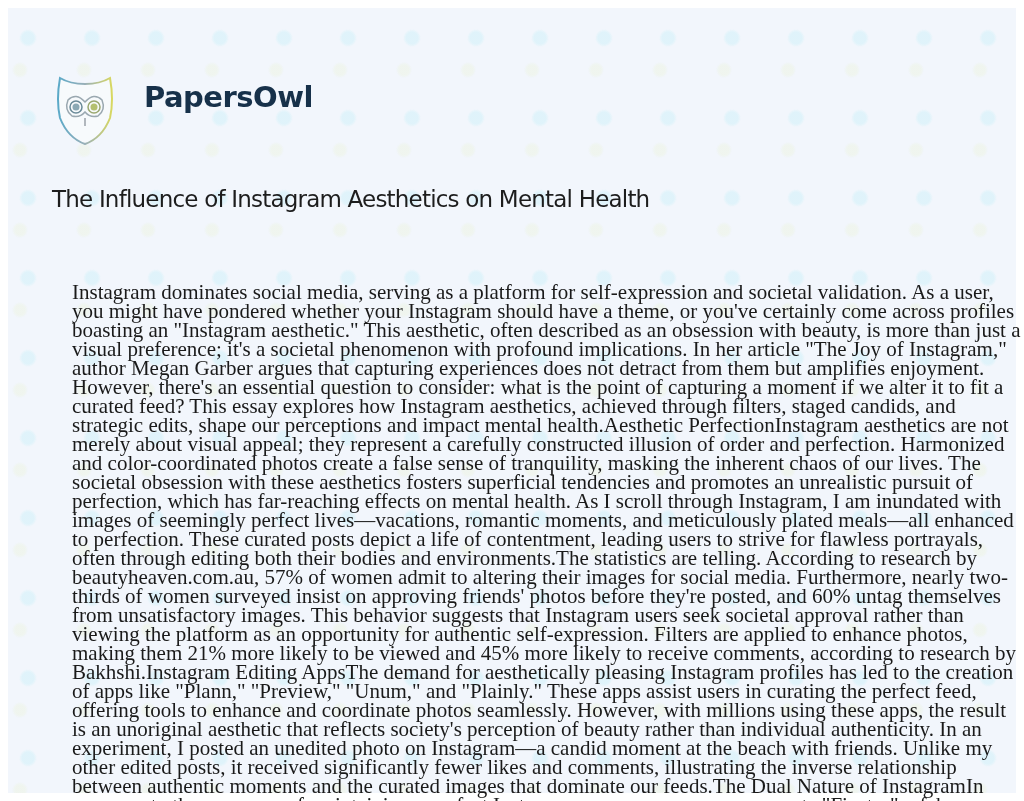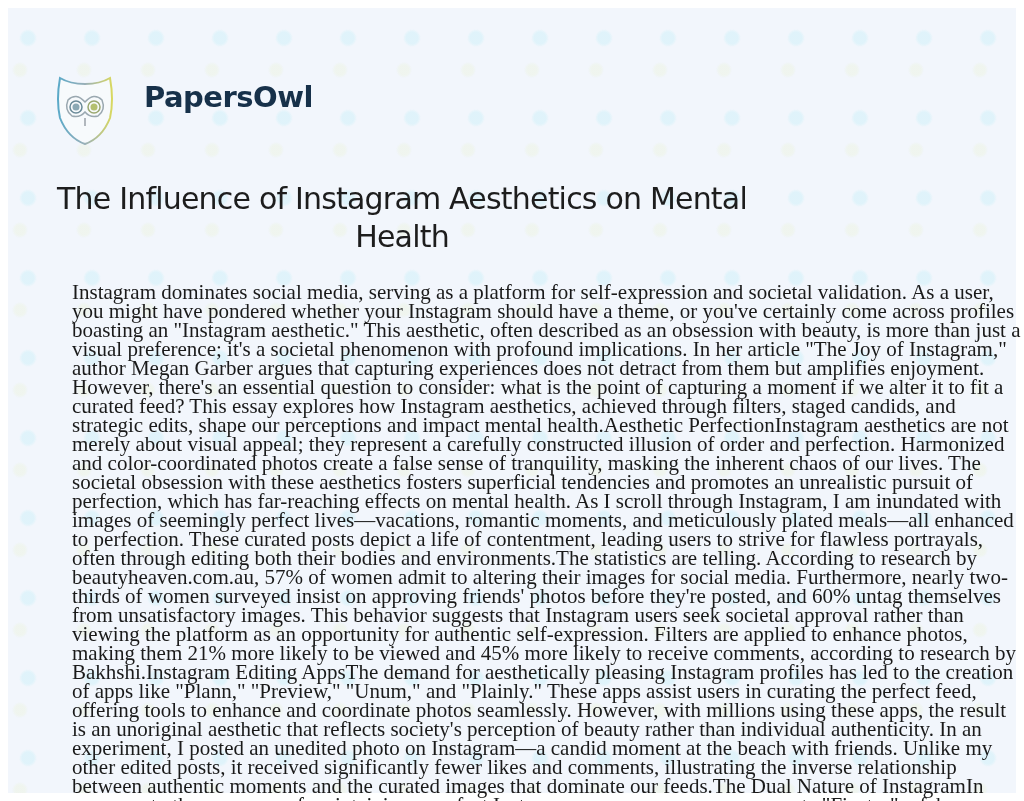--- a/index.html
+++ b/index.html
@@ -54,27 +54,26 @@
       color: #4a7fa8;
       margin-top: 6px;
       letter-spacing: -0.3px;
     }
     .title {
       position: absolute;
       left: 44px;
       top: 172px;
       width: 700px;
       font-family: "DejaVu Sans", sans-serif;
-      font-size: 30px;
+      font-size: 23px;
       line-height: 38px;
       color: #1d1d1d;
       letter-spacing: -0.8px;
       font-weight: normal;
       margin: 0;
-      text-align: center;
     }
     .body-text {
       position: absolute;
       left: 48px;
       top: 259px;
       width: 950px;
       font-family: "Liberation Serif", serif;
       font-size: 21px;
       line-height: 19px;
       color: #1a1a1a;

